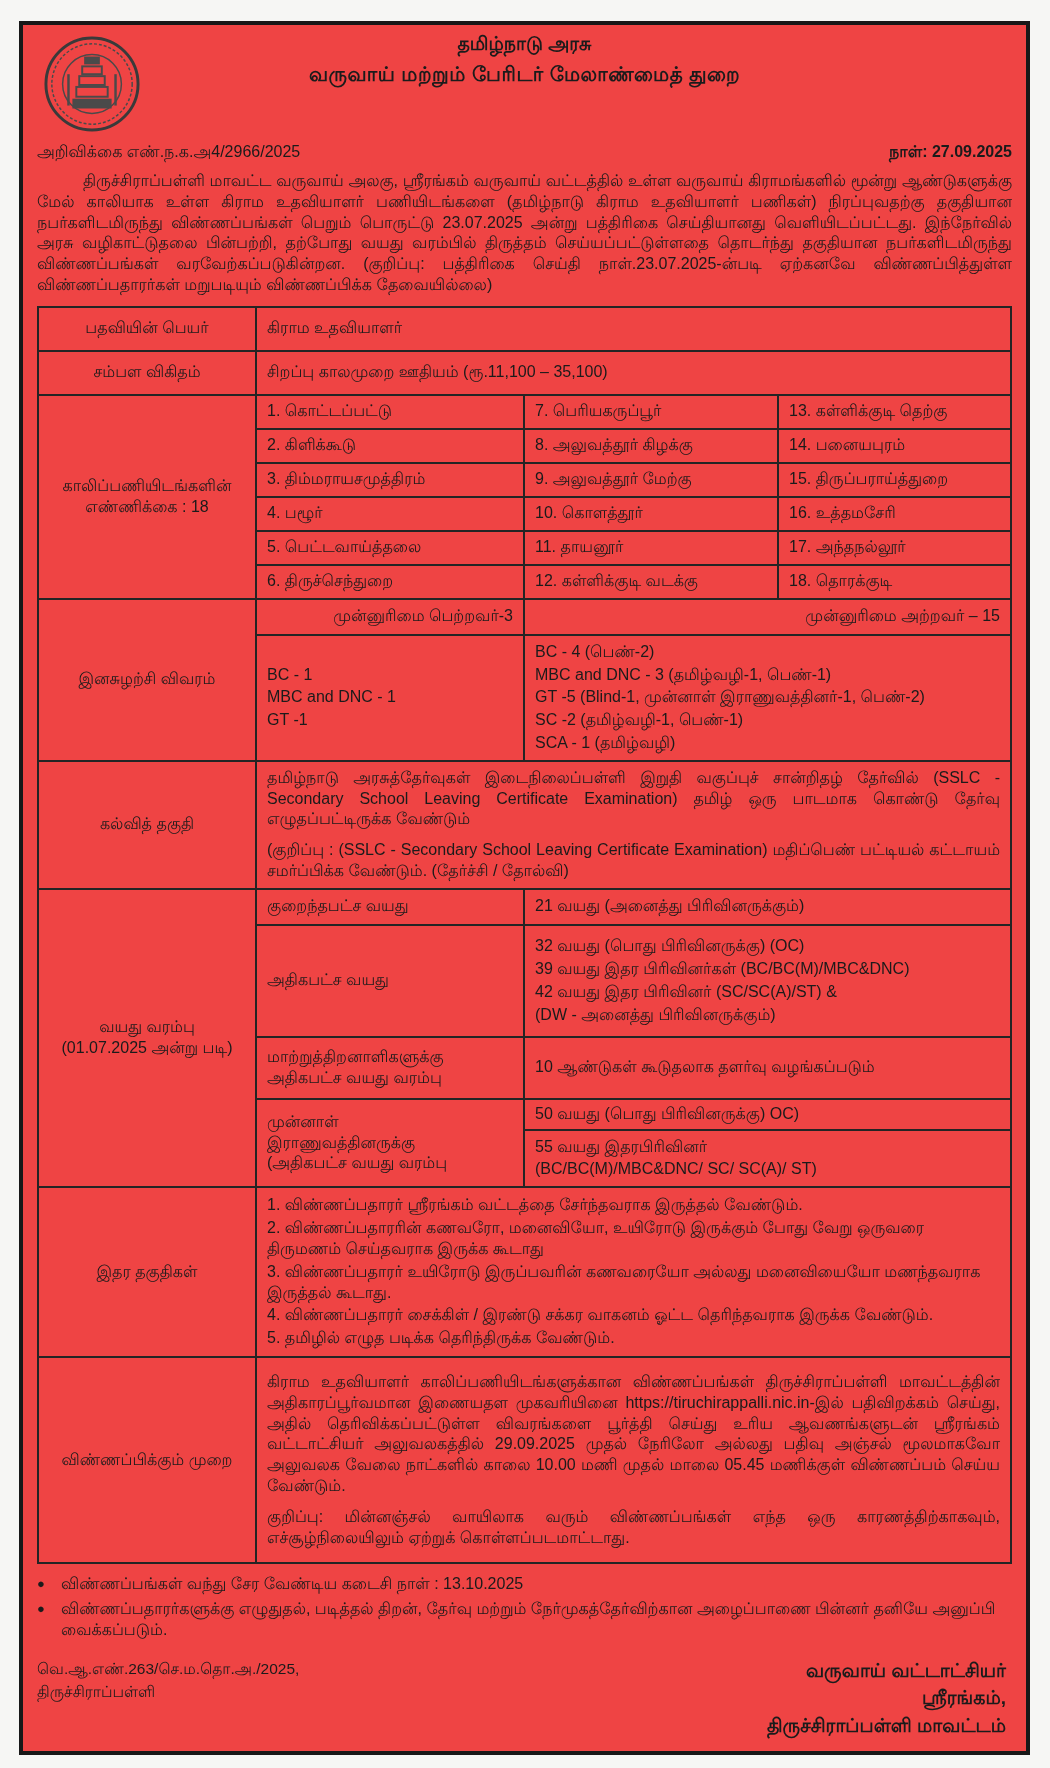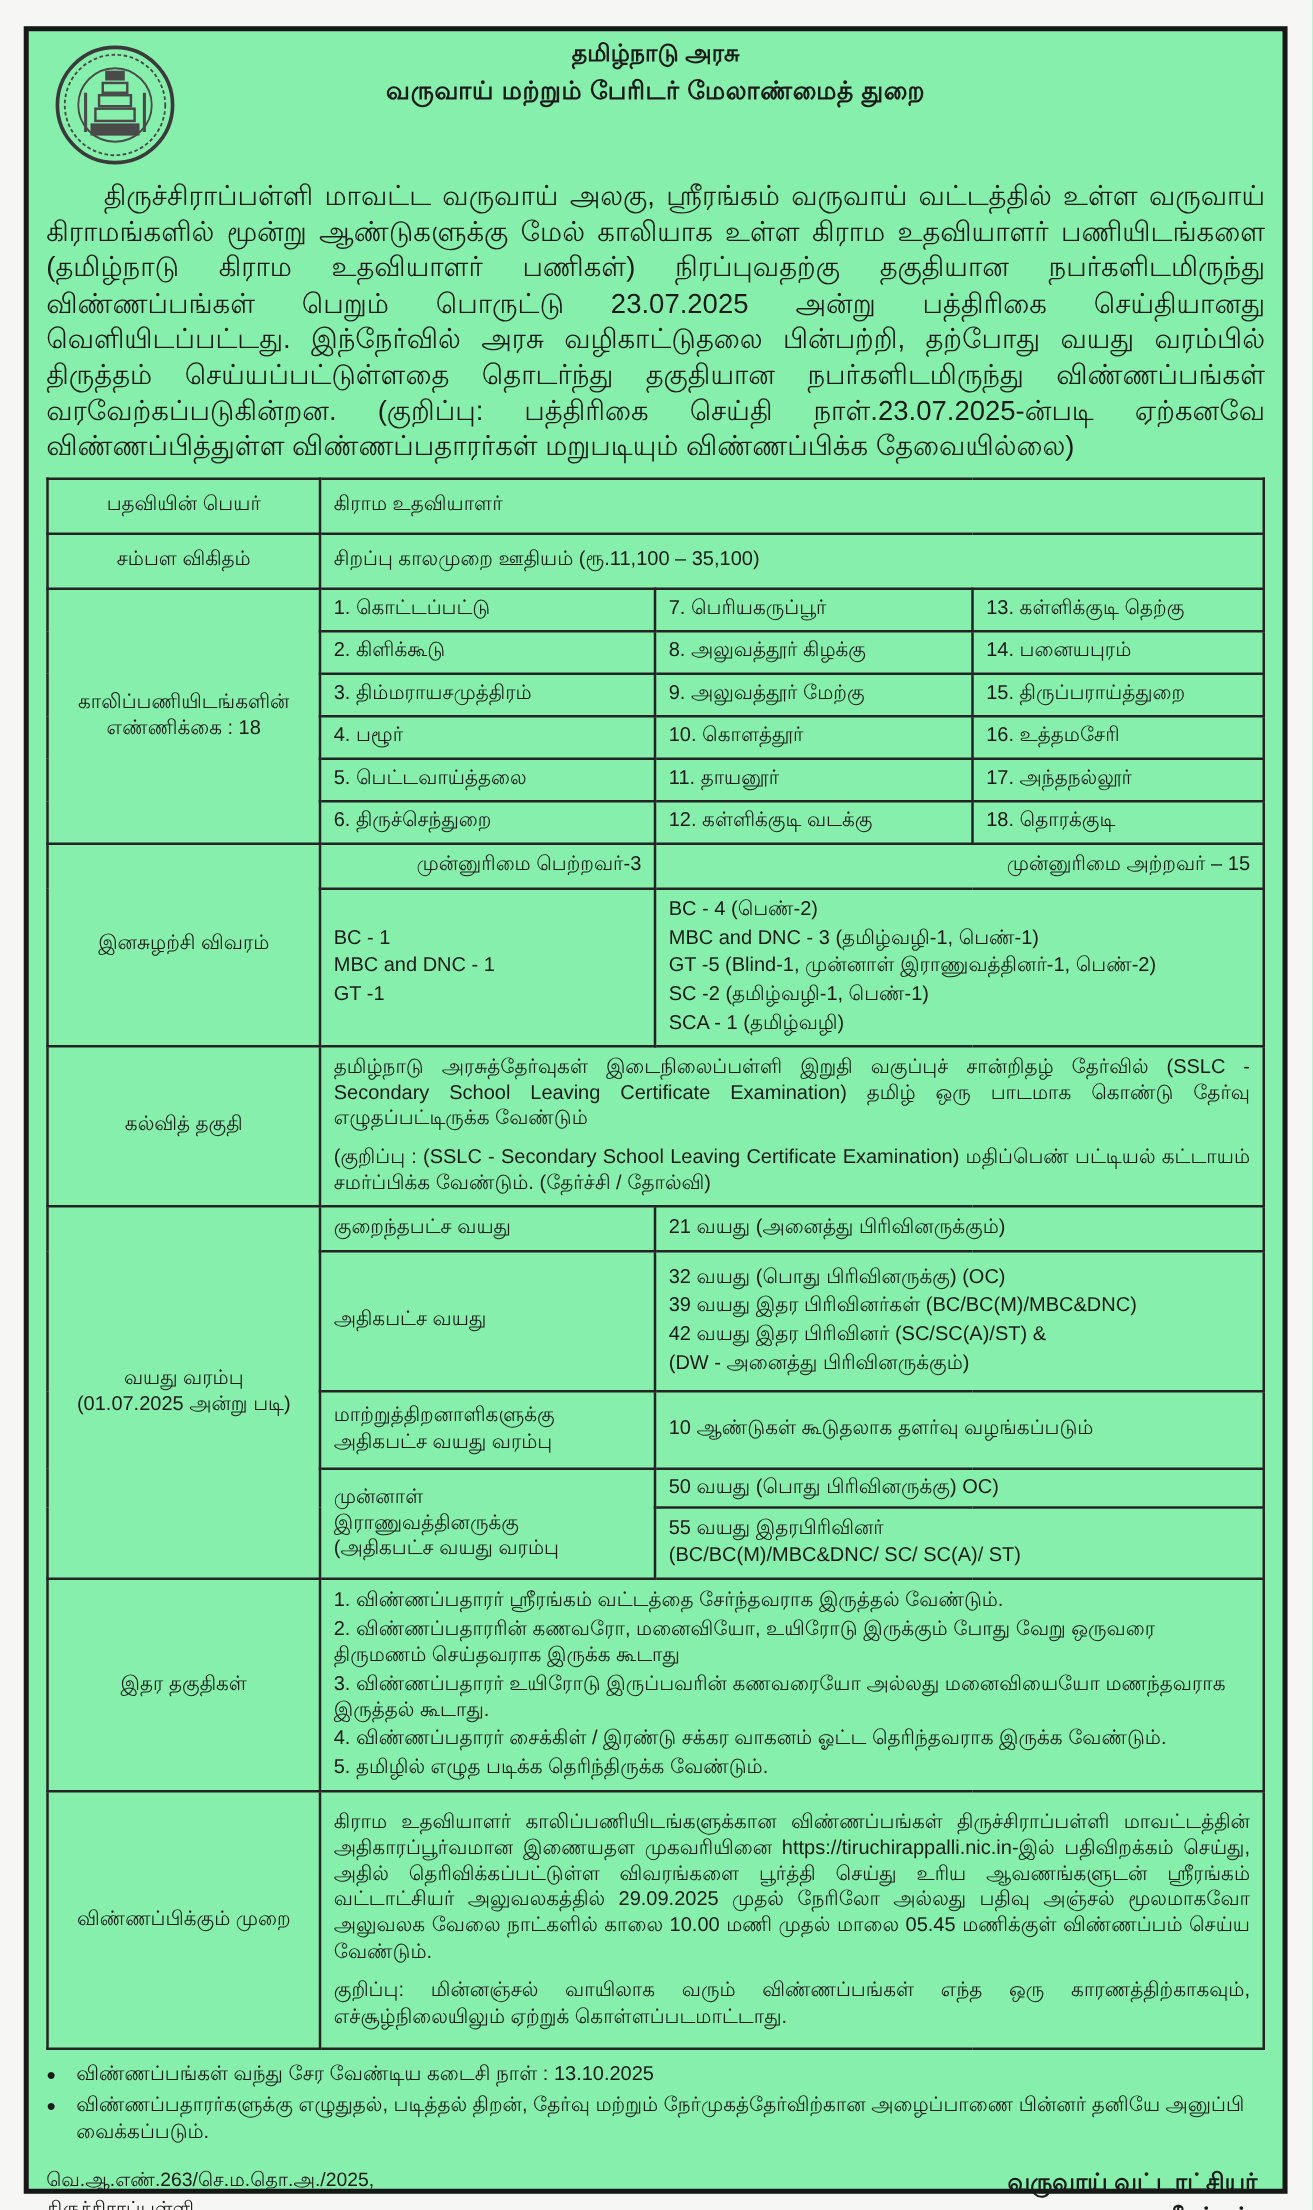--- a/index.html
+++ b/index.html
@@ -3,34 +3,34 @@
 <meta charset="utf-8">
 <style>
   html,body{margin:0;padding:0;}
   body{
     width:1050px;height:1768px;position:relative;background:#f6f6f4;
     font-family:"Liberation Sans","DejaVu Sans",sans-serif;color:#1b1b1b;
     overflow:hidden;
   }
   .page{
     position:absolute;left:19px;top:21px;width:1011px;height:1734px;
-    background:#86efac;border:4px solid #181818;box-sizing:border-box;
+    background:#ef4444;border:4px solid #181818;box-sizing:border-box;
     padding:6px 14px 4px 14px;
   }
   
   .hdr{position:relative;min-height:104px;}
   .emblem{position:absolute;left:6px;top:4px;width:98px;height:98px;}
   .hdr-titles{text-align:center;padding-top:2px;}
   .t-govt{font-size:19px;font-weight:bold;}
   .t-dept{font-size:20px;font-weight:bold;margin-top:6px;letter-spacing:.5px;}
   .t-office{font-size:20px;font-weight:bold;margin-top:6px;}
   .refline{display:flex;justify-content:space-between;font-size:16px;margin-top:8px;}
   .refline .right{font-weight:bold;}
   .intro{
-    font-size:22px;line-height:1.3;text-align:justify;margin-top:8px;
+    font-size:16px;line-height:1.3;text-align:justify;margin-top:8px;
     text-indent:46px;
   }
   
   table.doc{border-collapse:collapse;width:100%;margin-top:10px;table-layout:fixed;}
   table.doc td{
     border:2.5px solid #242424;padding:4px 10px;font-size:16px;line-height:1.3;
     vertical-align:middle;box-sizing:border-box;word-wrap:break-word;
   }
   td.lbl{text-align:center;}
   td.vtop{vertical-align:top;padding-top:8px;}
@@ -66,20 +66,24 @@
       <rect x="30" y="65" width="40" height="10" fill="#4a4a4a"></rect>
       <line x1="26" y1="40" x2="26" y2="72" stroke="#4a4a4a" stroke-width="2.5"></line>
       <line x1="74" y1="40" x2="74" y2="72" stroke="#4a4a4a" stroke-width="2.5"></line>
     </svg>
     <div class="hdr-titles">
       <div class="t-govt">தமிழ்நாடு அரசு</div>
       <div class="t-dept">வருவாய் மற்றும் பேரிடர் மேலாண்மைத் துறை</div>
     </div>
   </div>
 
+  <div class="refline">
+    <span class="left">அறிவிக்கை எண்.ந.க.அ4/2966/2025</span>
+    <span class="right">நாள்: 27.09.2025</span>
+  </div>
 
   <div class="intro">திருச்சிராப்பள்ளி மாவட்ட வருவாய் அலகு, ஸ்ரீரங்கம் வருவாய் வட்டத்தில் உள்ள வருவாய் கிராமங்களில் மூன்று ஆண்டுகளுக்கு மேல் காலியாக உள்ள கிராம உதவியாளர் பணியிடங்களை (தமிழ்நாடு கிராம உதவியாளர் பணிகள்) நிரப்புவதற்கு தகுதியான நபர்களிடமிருந்து விண்ணப்பங்கள் பெறும் பொருட்டு 23.07.2025 அன்று பத்திரிகை செய்தியானது வெளியிடப்பட்டது. இந்நேர்வில் அரசு வழிகாட்டுதலை பின்பற்றி, தற்போது வயது வரம்பில் திருத்தம் செய்யப்பட்டுள்ளதை தொடர்ந்து தகுதியான நபர்களிடமிருந்து விண்ணப்பங்கள் வரவேற்கப்படுகின்றன. (குறிப்பு: பத்திரிகை செய்தி நாள்.23.07.2025-ன்படி ஏற்கனவே விண்ணப்பித்துள்ள விண்ணப்பதாரர்கள் மறுபடியும் விண்ணப்பிக்க தேவையில்லை)</div>
 
   <table class="doc">
     <colgroup>
         <col style="width:218px">
         <col style="width:268px">
         <col style="width:254px">
         <col>
       </colgroup>

